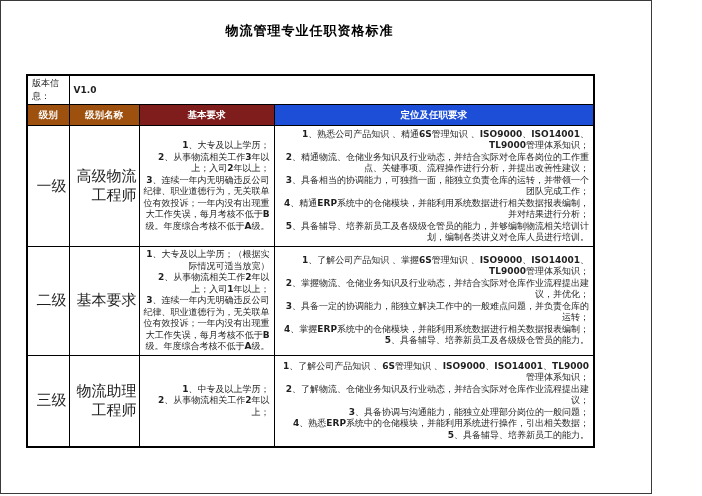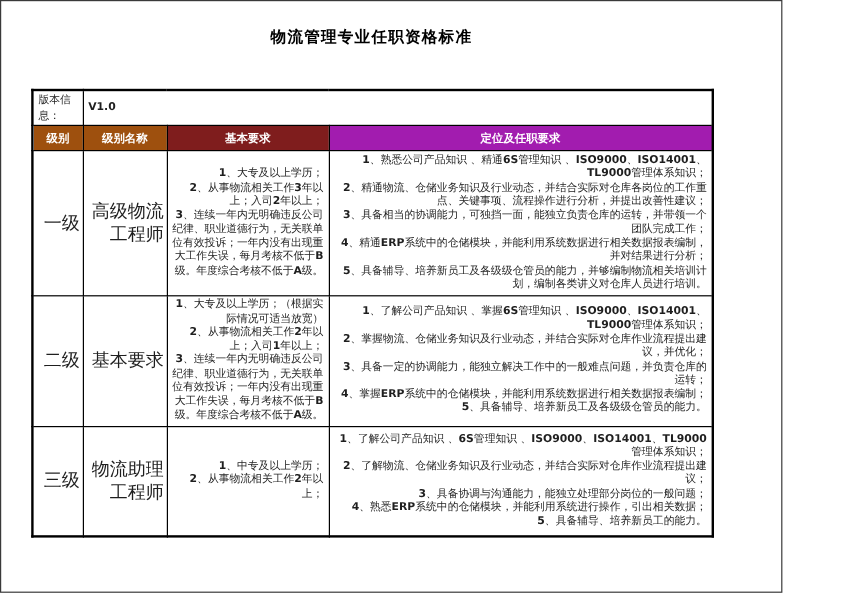--- a/index.html
+++ b/index.html
@@ -43,21 +43,21 @@
     <tbody>
         <tr class="version-row">
       <td>版本信息：</td>
       <td colspan="3" class="version-value"><b>V1.0</b></td>
     </tr>
 
     <tr class="header-row">
       <th style="background: rgb(158, 80, 14); color: rgb(255, 255, 255);">级别</th>
       <th style="background: rgb(158, 80, 14); color: rgb(255, 255, 255);">级别名称</th>
       <th style="background: #7f1d1d; color: rgb(255, 255, 255);">基本要求</th>
-      <th style="background: #a21caf; color: rgb(255, 255, 255);">定位及任职要求</th>
+      <th style="background: #1d4ed8; color: rgb(255, 255, 255);">定位及任职要求</th>
     </tr>
 
     <tr class="row-1">
       <td class="cell-center">一级</td>
       <td class="cell-center">高级物流工程师</td>
       <td class="cell-list">
             <div class="li"><b>1</b>、大专及以上学历；</div>
             <div class="li"><b>2</b>、从事物流相关工作<b>3</b>年以上；入司<b>2</b>年以上；</div>
             <div class="li"><b>3</b>、连续一年内无明确违反公司纪律、职业道德行为，无关联单位有效投诉；一年内没有出现重大工作失误，每月考核不低于<b>B</b>级。年度综合考核不低于<b>A</b>级。</div>
           </td>

